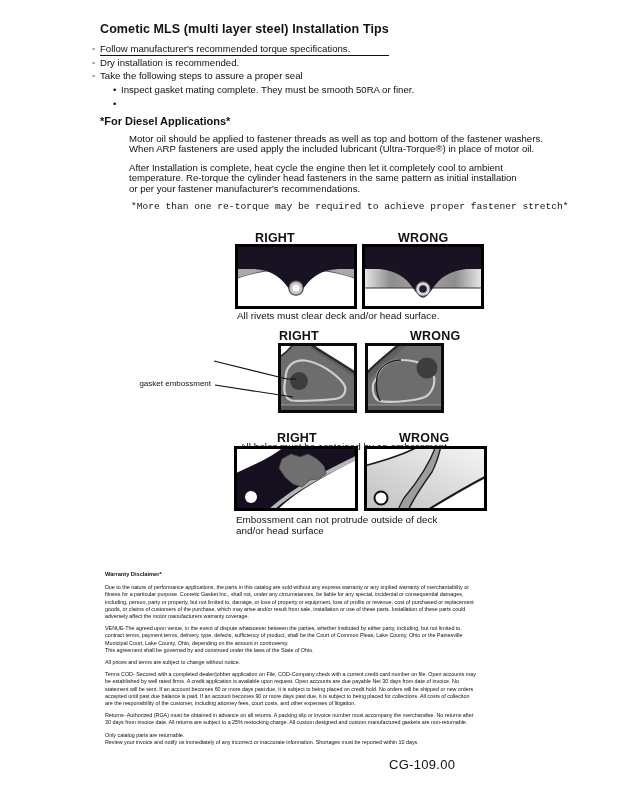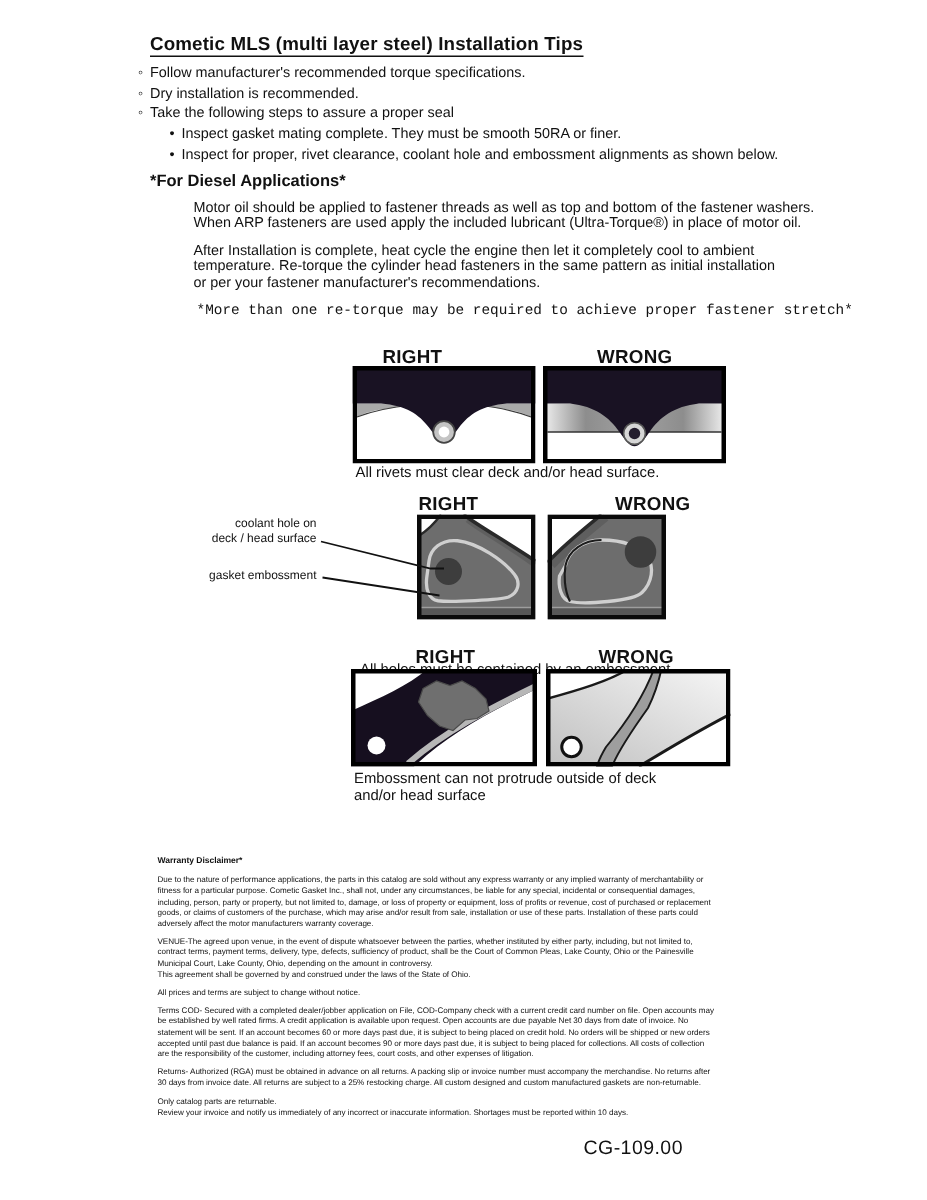--- a/index.html
+++ b/index.html
@@ -4,21 +4,21 @@
 <style>
   html,body{margin:0;padding:0;background:#e8e8e8;}
   .page{
     position:relative;width:618px;height:800px;background:#ffffff;
     font-family:"Liberation Sans",sans-serif;color:#111;overflow:hidden;
     margin:0 auto;
   }
   .abs{position:absolute;}
   .title{
     font-weight:bold;font-size:12.5px;letter-spacing:0.1px;
-    border-bottom:1.6px solid #111;padding-bottom:1px;display:inline-block;
+    border-bottom:1.6px solid #111;padding-bottom:19px;display:inline-block;
   }
   .bullets{font-size:9.6px;line-height:13.7px;}
   .bullet-row{display:flex;}
   .bullet-row .marker{width:8px;flex:0 0 8px;text-align:left;}
   .bullet-row.sub{margin-left:21px;}
   .section-heading{font-weight:bold;font-size:11px;}
   .body-text{font-size:9.6px;line-height:10.3px;white-space:pre-line;margin-left:29px;}
   .fig-label{font-weight:bold;font-size:12.5px;letter-spacing:0.2px;}
   .caption{font-size:9.9px;line-height:10.6px;white-space:pre-line;}
   .ann{font-size:8px;line-height:9.6px;text-align:right;white-space:pre-line;}
@@ -47,21 +47,20 @@
     <div class="bullet-row">
       <span class="marker">◦</span>
       <span>Take the following steps to assure a proper seal</span>
     </div>
     <div class="bullet-row sub">
       <span class="marker">•</span>
       <span>Inspect gasket mating complete.  They must be smooth 50RA or finer.</span>
     </div>
     <div class="bullet-row sub">
       <span class="marker">•</span>
-      <span>Inspect for proper, rivet clearance, coolant hole and embossment alignments as shown below.</span>
     </div>
   </div>
 
   <div class="abs section-heading" style="left:100px;top:115px;">*For Diesel Applications*</div>
   <div class="abs body-text" style="left:100px;top:134px;width:480px;">Motor oil should be applied to fastener threads as well as top and bottom of the fastener washers.
 When ARP fasteners are used apply the included lubricant (Ultra-Torque®) in place of motor oil.</div>
   <div class="abs body-text" style="left:100px;top:163px;width:480px;">After Installation is complete, heat cycle the engine then let it completely cool to ambient
 temperature. Re-torque the cylinder head fasteners in the same pattern as initial installation
 or per your fastener manufacturer's recommendations.</div>
   <div class="abs body-text" style="left:102px;top:202px;width:480px;font-family:Liberation Mono, monospace;">*More than one re-torque may be required to achieve proper fastener stretch*</div>
@@ -95,22 +94,20 @@
     <rect x="3" y="25" width="116" height="19" fill="url(#g1w)"></rect>
     <line x1="3" y1="44" x2="119" y2="44" stroke="#333333" stroke-width="1"></line>
     <path d="M0,0 H122 V25 H104 C87,27 78,34 71,44 C66,51 64,53.5 61,53.5 C58,53.5 56,51 51,44 C44,34 35,27 18,25 H0 Z" fill="#191223"></path>
     <circle cx="61" cy="45" r="7.2" fill="#d6d6d6" stroke="#555555" stroke-width="1"></circle>
     <circle cx="61" cy="45" r="3.8" fill="#241d2e"></circle>
     <rect x="1.5" y="1.5" width="119" height="62" fill="none" stroke="#000000" stroke-width="3"></rect>
   </svg>
 
   <div class="abs caption" style="left:237px;top:311px;width:280px;">All rivets must clear deck and/or head surface.</div>
 
-  <div class="abs ann" style="left:106px;top:344px;width:105px;">coolant hole on
-deck / head surface</div>
   <div class="abs ann" style="left:106px;top:379px;width:105px;">gasket embossment</div>
 
   <div class="abs fig-label" style="left:279px;top:329px;">RIGHT</div>
   <div class="abs fig-label" style="left:410px;top:329px;">WRONG</div>
 
   <svg class="abs" style="left:278px;top:343px;" width="79" height="70" viewBox="0 0 79 70">
     <rect width="79" height="70" fill="#6d6d6d"></rect>
     <path d="M0,0 H16 C11,7 5,12 0,15 Z" fill="#ffffff"></path>
     <path d="M16,0 C11,7 5,12 0,15" stroke="#2a2a2a" stroke-width="1.6" fill="none"></path>
     <path d="M34,3 C43,10 60,19 79,33" stroke="#4c4c4c" stroke-width="5" fill="none" opacity="0.4"></path>

